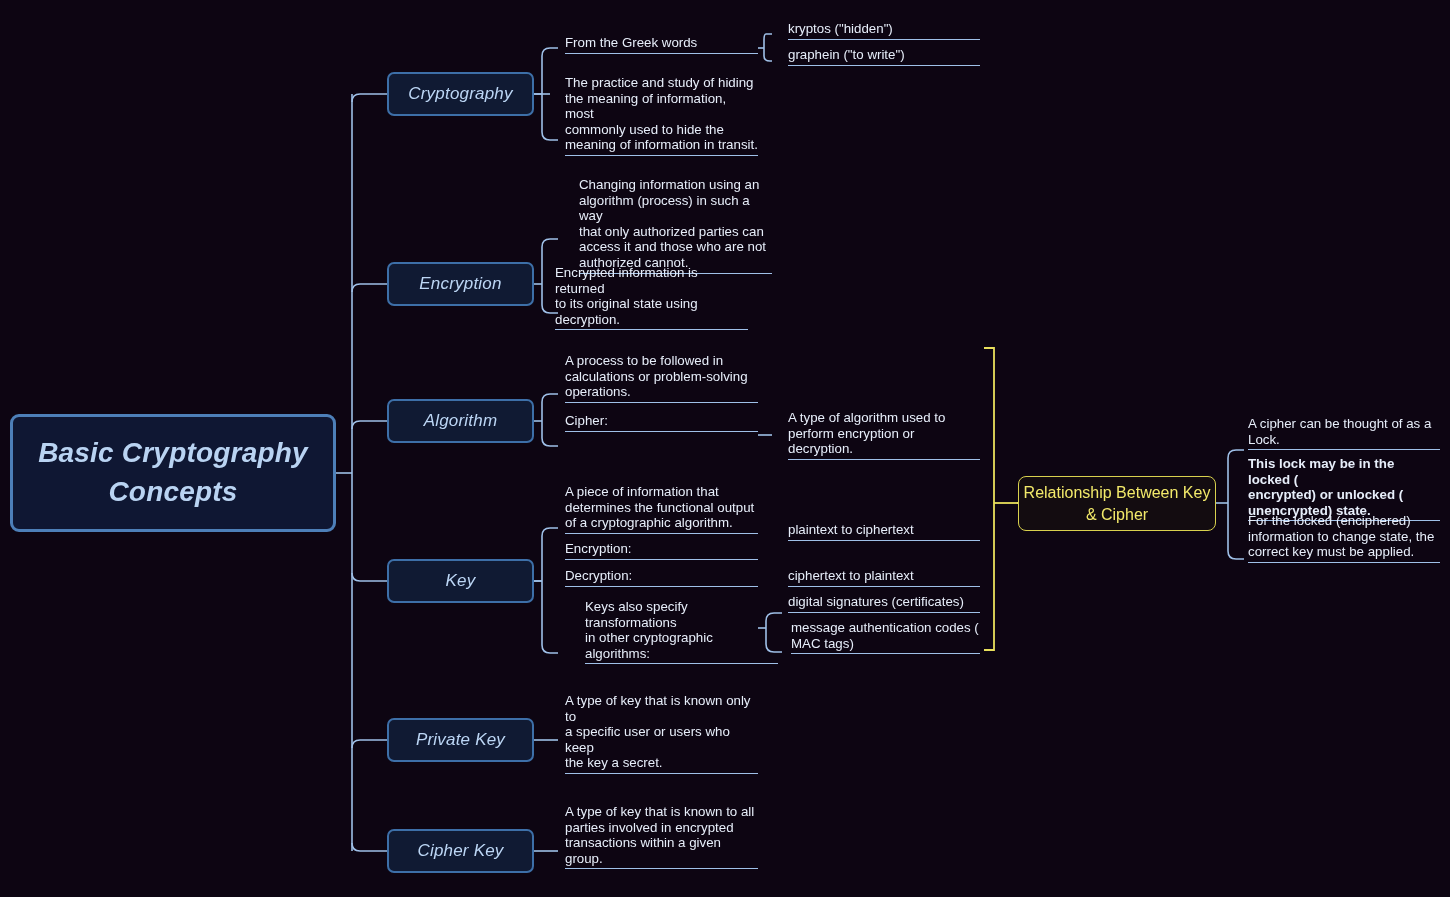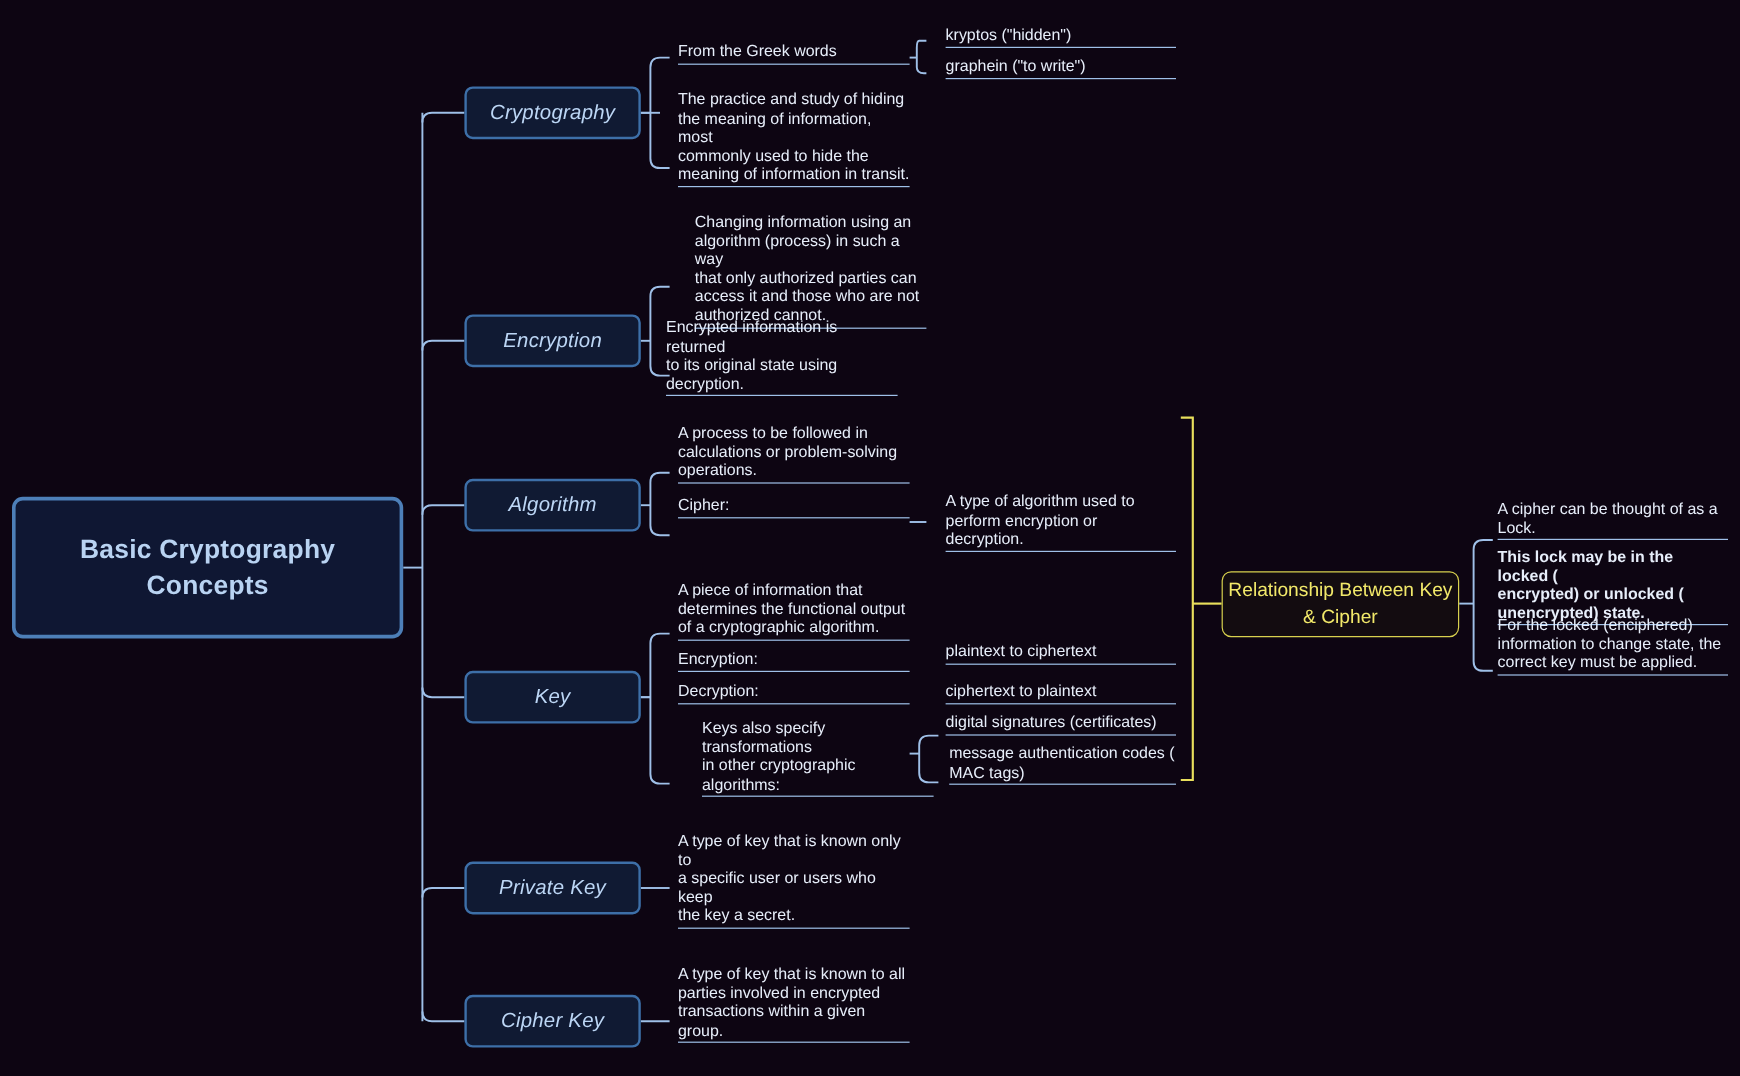--- a/index.html
+++ b/index.html
@@ -31,22 +31,23 @@
     background: #0f1733;
     border: 3px solid #4d7fb8;
     border-radius: 9px;
     display: flex;
     align-items: center;
     justify-content: center;
     text-align: center;
     padding: 4px 14px;
   }
   .root-node .label {
-    font-size: 22px;
+    font-size: 28px;
     font-weight: bold;
+    font-style: italic;
     color: #b9d3f2;
     line-height: 1.38;
     letter-spacing: .2px;
   }
   
   .branch-node {
     position: absolute;
     left: 387px;
     width: 147px;
     height: 44px;
@@ -200,21 +201,21 @@
 calculations or problem-solving
 operations.</div>
   <div class="leaf" style="left:565px; top:413px; width:193px;">Cipher:</div>
   <div class="leaf" style="left:788px; top:410px; width:192px;">A type of algorithm used to
 perform encryption or decryption.</div>
 
   <div class="leaf" style="left:565px; top:484px; width:193px;">A piece of information that
 determines the functional output
 of a cryptographic algorithm.</div>
   <div class="leaf" style="left:565px; top:541px; width:193px;">Encryption:</div>
-  <div class="leaf" style="left:788px; top:535px; width:192px;">plaintext to ciphertext</div>
+  <div class="leaf" style="left:788px; top:522px; width:192px;">plaintext to ciphertext</div>
   <div class="leaf" style="left:565px; top:568px; width:193px;">Decryption:</div>
   <div class="leaf" style="left:788px; top:568px; width:192px;">ciphertext to plaintext</div>
   <div class="leaf" style="left:565px; top:599px; width:193px;margin-left:20px;">Keys also specify transformations
 in other cryptographic algorithms:</div>
   <div class="leaf" style="left:788px; top:594px; width:192px;">digital signatures (certificates)</div>
   <div class="leaf" style="left:791px; top:620px; width:189px;">message authentication codes (
 MAC tags)</div>
 
   <div class="leaf" style="left:565px; top:693px; width:193px;">A type of key that is known only to
 a specific user or users who keep

